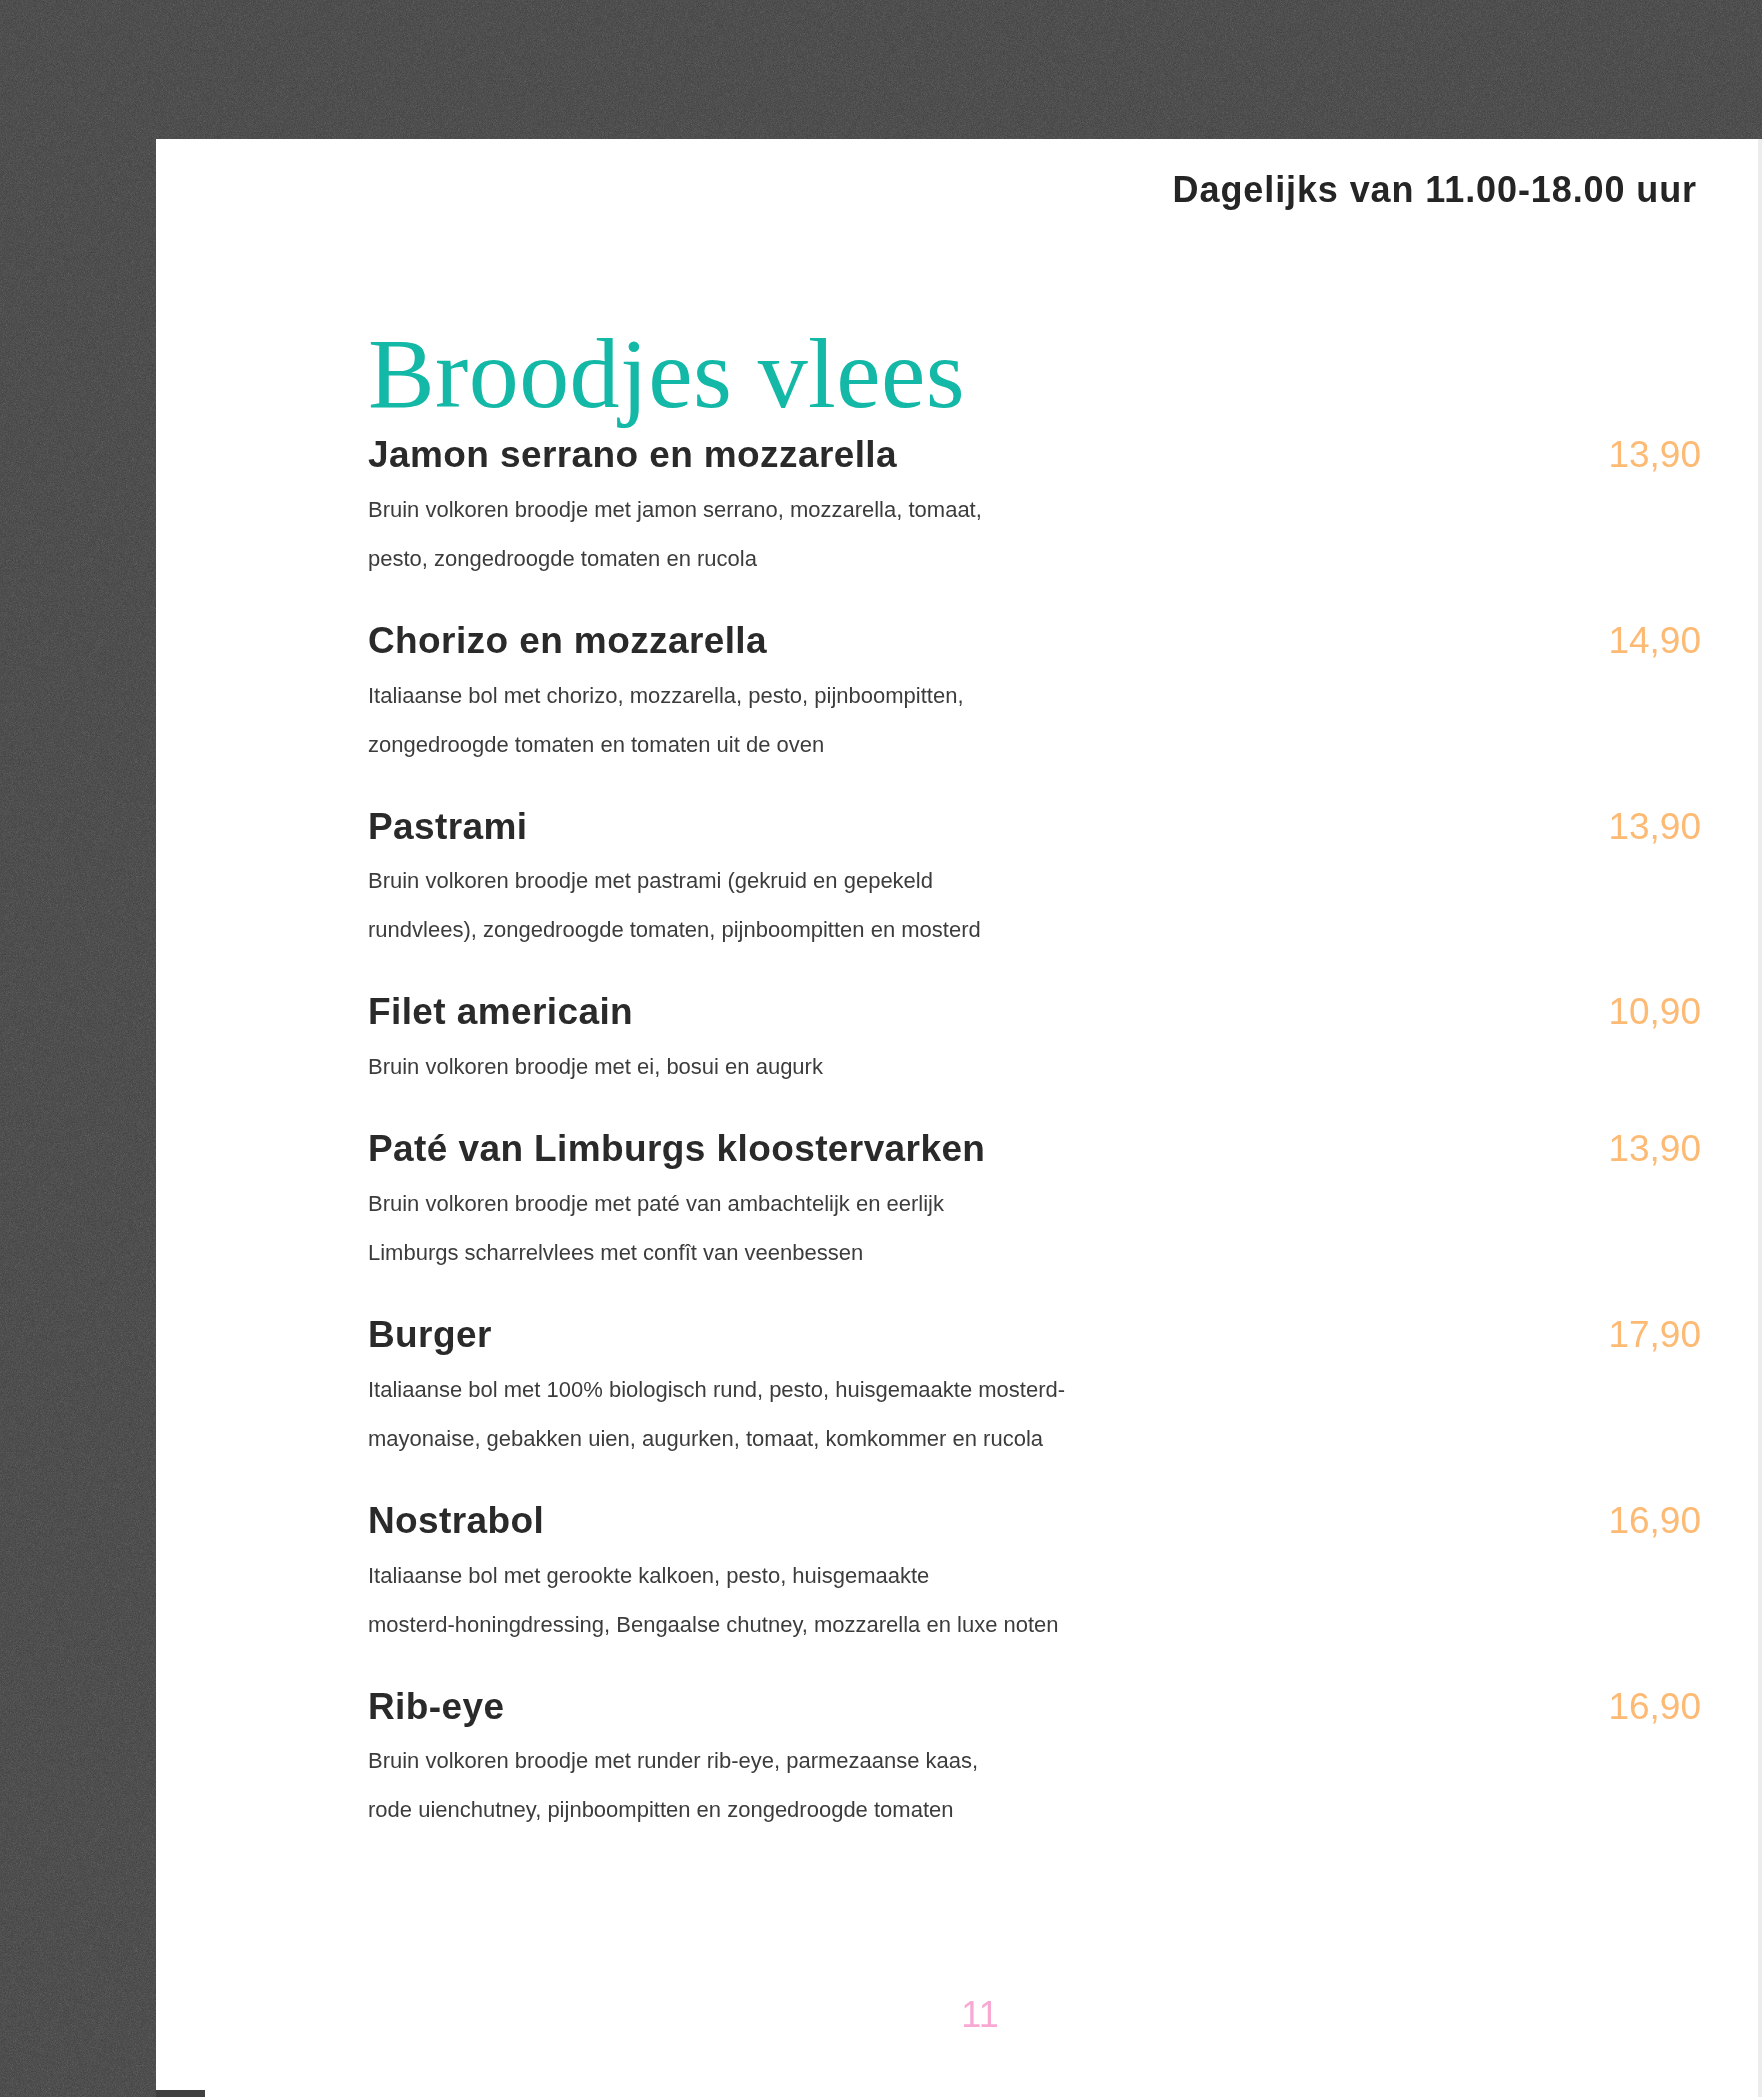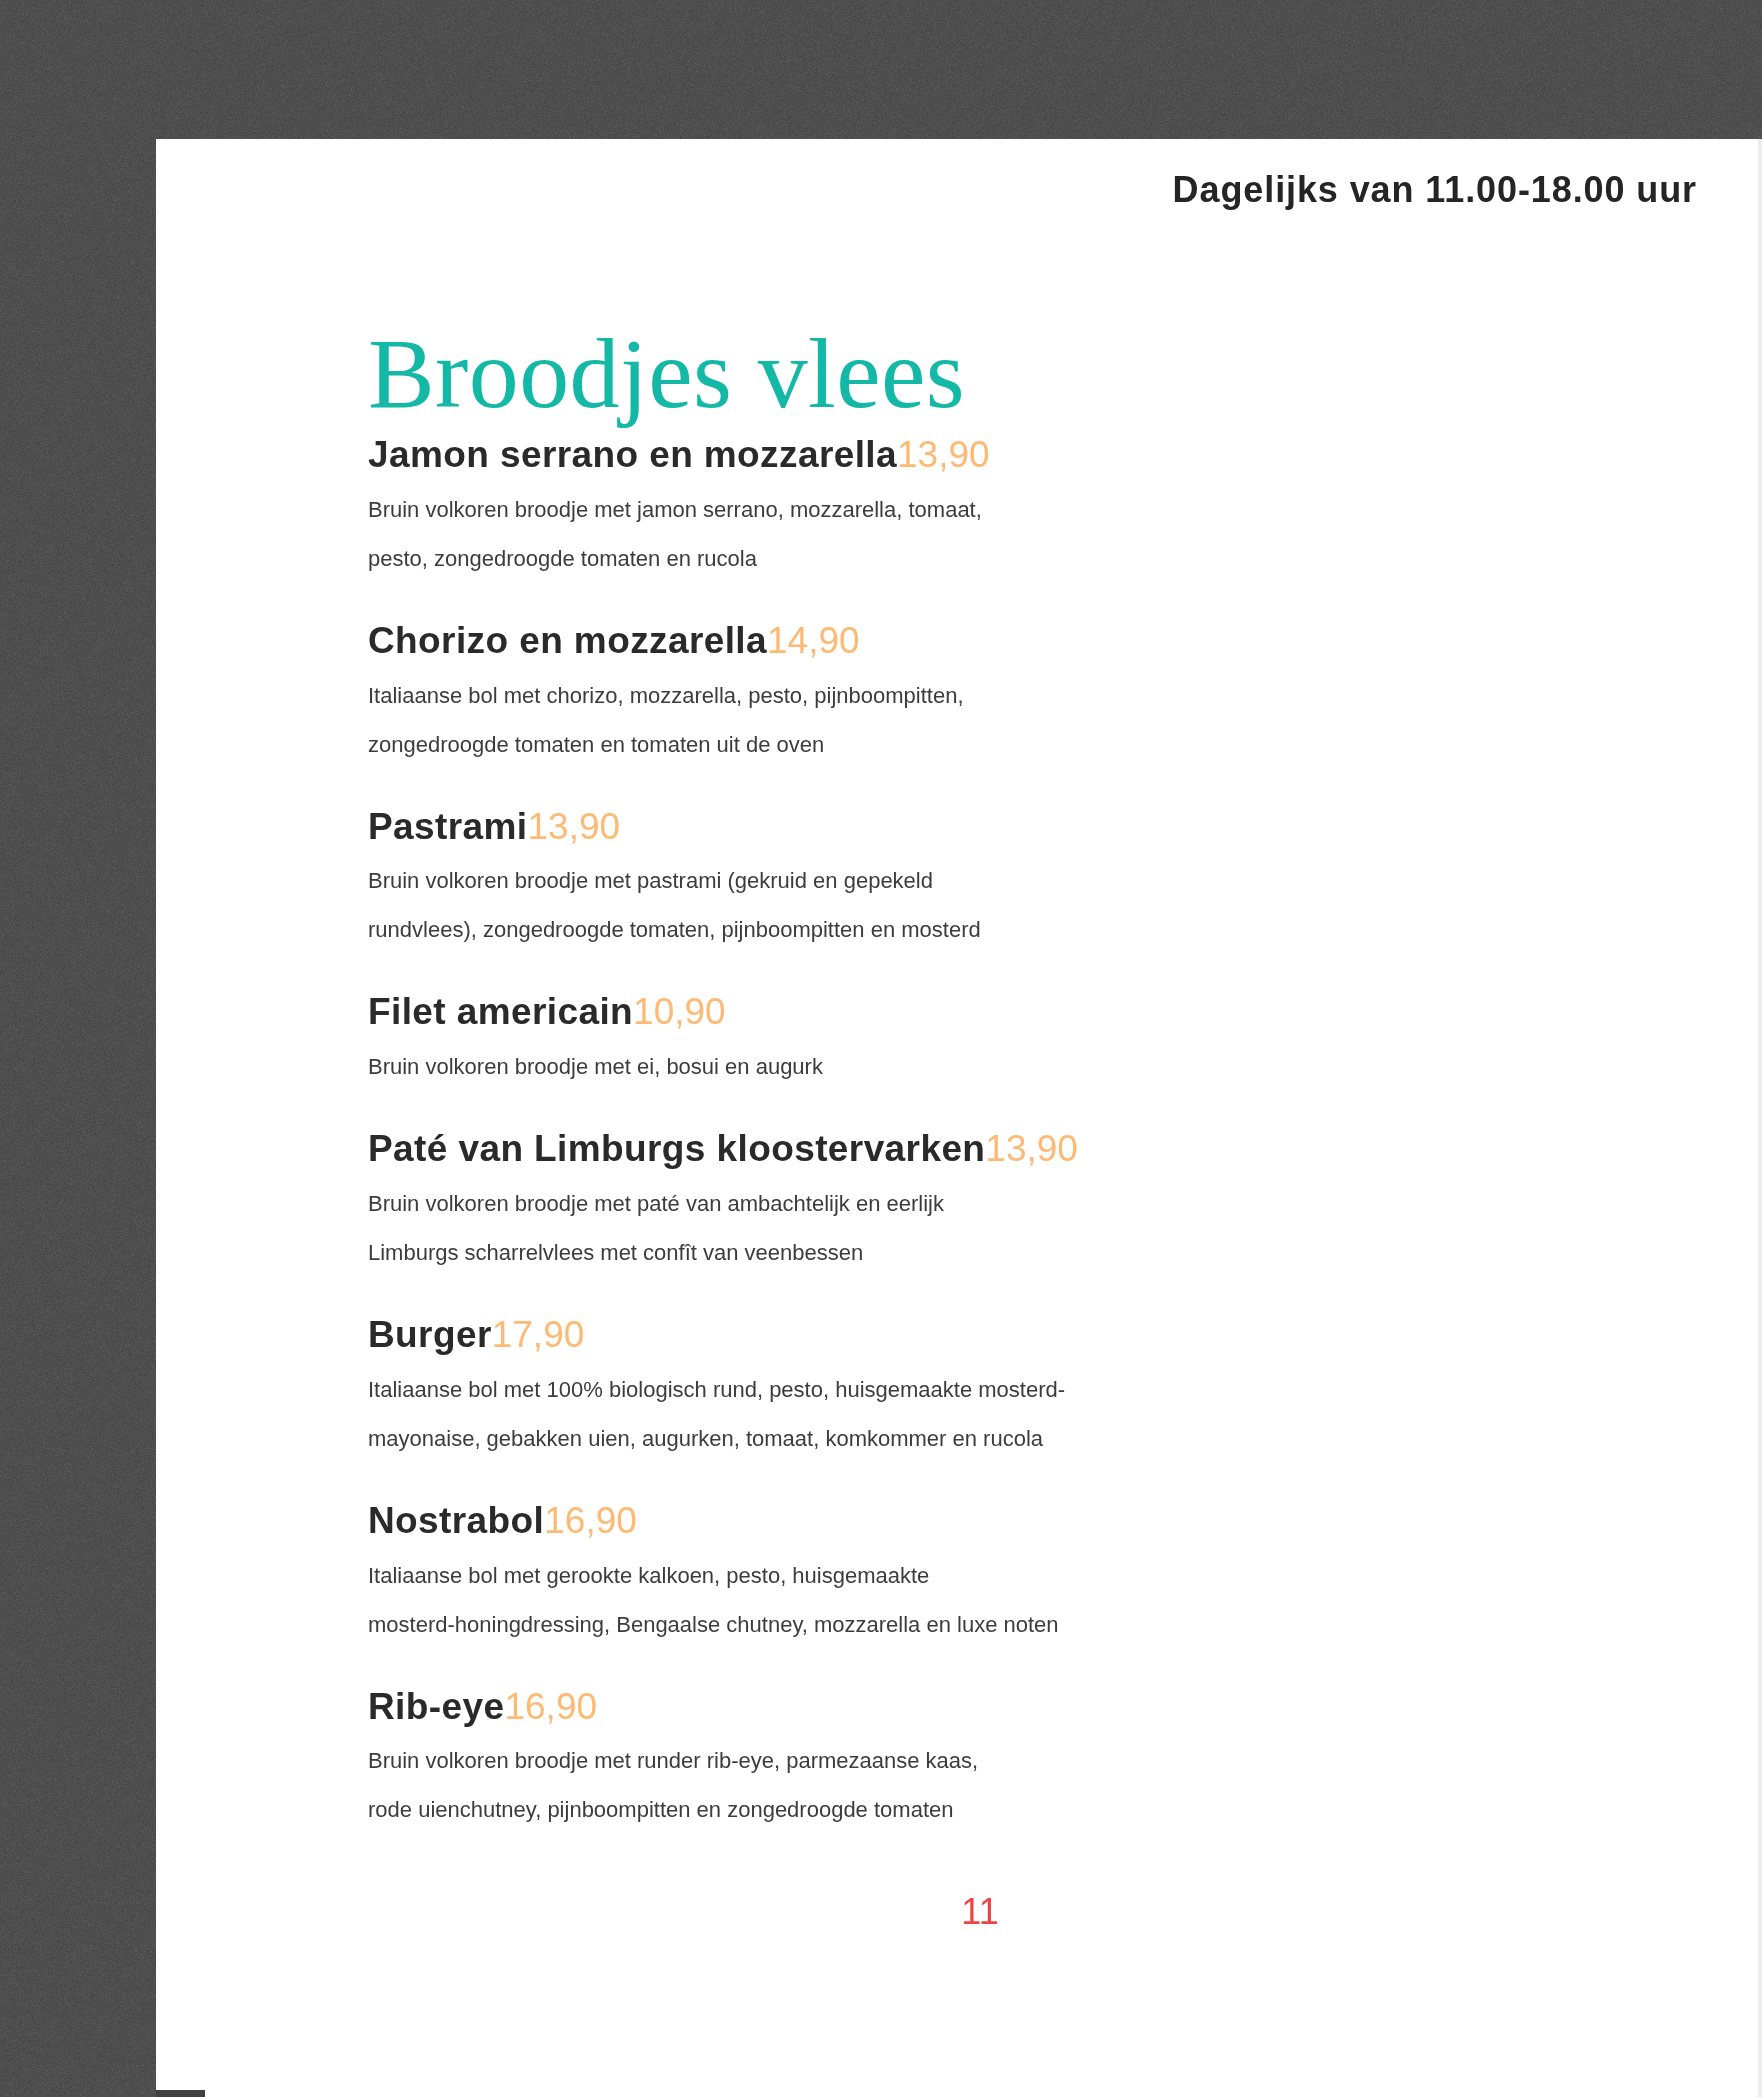--- a/index.html
+++ b/index.html
@@ -76,21 +76,21 @@
     position: absolute;
     left: 368px;
     top: 431px;
     width: 1333px;
   }
   .menu-item {
     margin-bottom: 34px;
   }
   .item-head {
     display: flex;
-    justify-content: flex-start;
+    justify-content: space-between;
     align-items: baseline;
     line-height: 47px;
   }
   .item-name {
     font-size: 37px;
     font-weight: bold;
     letter-spacing: 0.4px;
     color: #2a2a2a;
   }
   .item-price {
@@ -101,24 +101,24 @@
   .item-desc {
     margin-top: 6.8px;
     font-size: 22px;
     line-height: 49px;
     color: #3c3c3c;
     white-space: pre-line;
   }
   .page-number {
     position: absolute;
     left: 980px;
-    top: 1891px;
+    top: 1994px;
     transform: translateX(-50%);
     font-size: 36px;
-    color: #ef4444;
+    color: #f9a8d4;
   }
 </style>
 </head>
 <body>
 
 <div id="canvas">
 
   <div class="backdrop">
     <svg preserveAspectRatio="none" viewBox="0 0 4138 4925" width="1762" height="2097">
       <filter id="grain">

